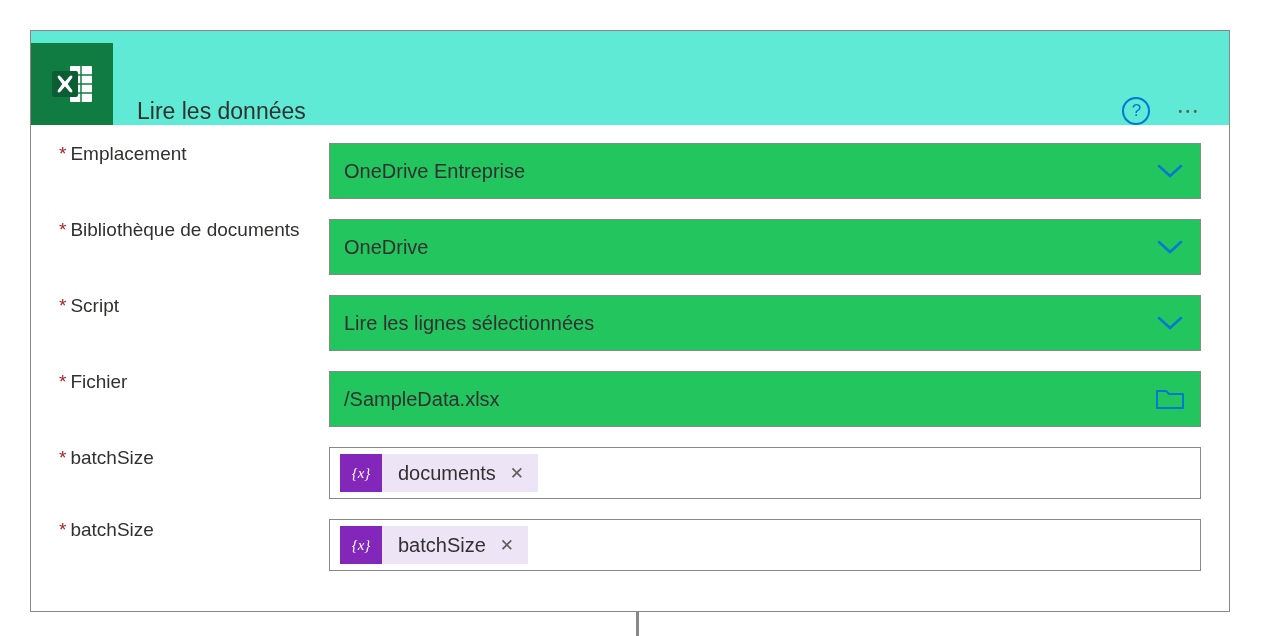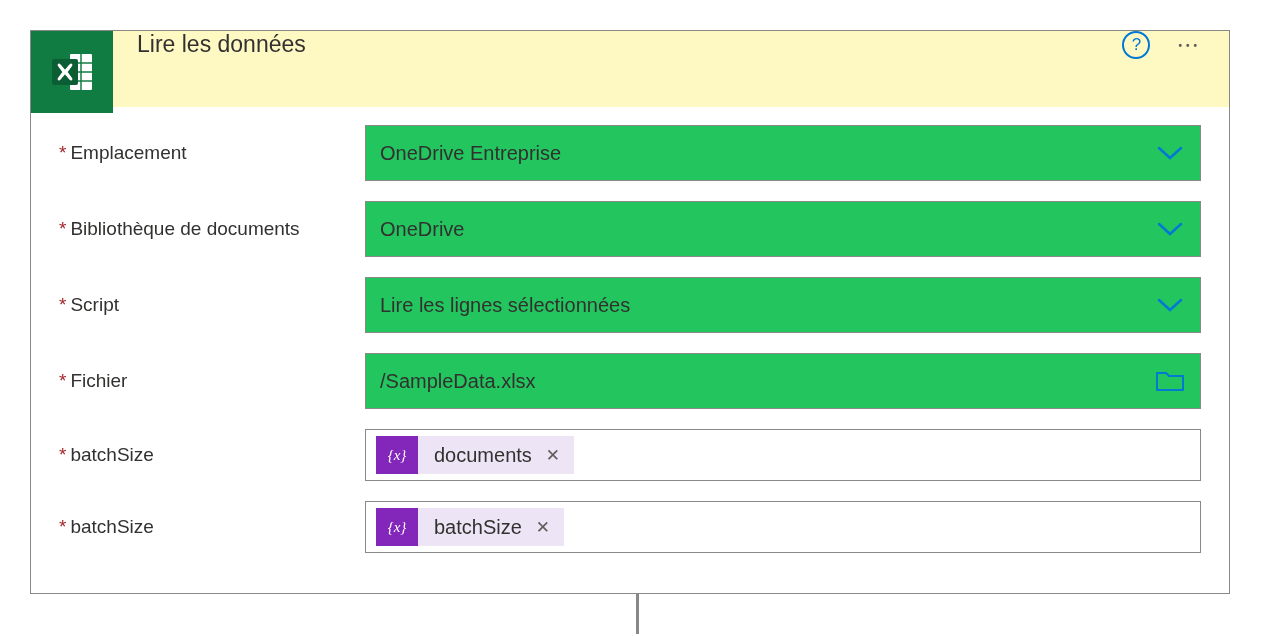--- a/index.html
+++ b/index.html
@@ -11,23 +11,23 @@
     color: #323130;
     background: #ffffff;
   }
   .card {
     width: 1200px;
     border: 1px solid #8a8886;
     background: #ffffff;
   }
   .card-header {
     display: flex;
-    align-items: flex-start;
-    background: #fef9c3;
-    height: 76px;
+    align-items: flex-end;
+    background: #5eead4;
+    height: 94px;
   }
   .icon-tile {
     width: 82px;
     height: 82px;
     background: #107c41;
     display: flex;
     align-items: center;
     justify-content: center;
     flex-shrink: 0;
   }
@@ -61,23 +61,22 @@
     color: #605e5c;
     letter-spacing: 4px;
     font-weight: bold;
     cursor: pointer;
   }
   .form-body {
     padding: 18px 28px 28px 28px;
   }
   .form-row {
     display: flex;
-    align-items: center;
+    align-items: flex-start;
     margin-bottom: 20px;
-    gap: 36px;
   }
   .form-row:last-child { margin-bottom: 12px; }
   .label-col {
     width: 270px;
     flex-shrink: 0;
     font-size: 19px;
     color: #323130;
   }
   .req {
     color: #a4262c;

